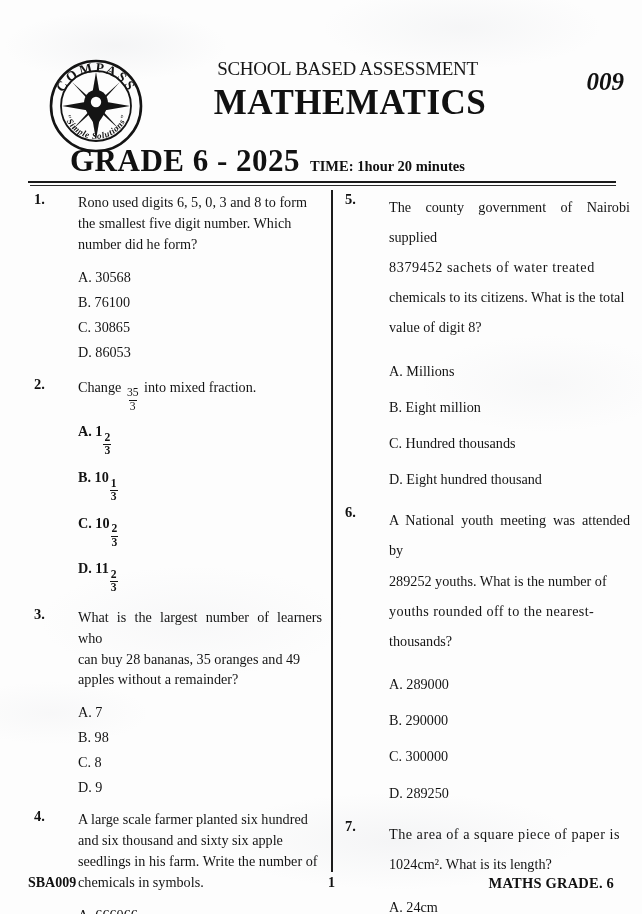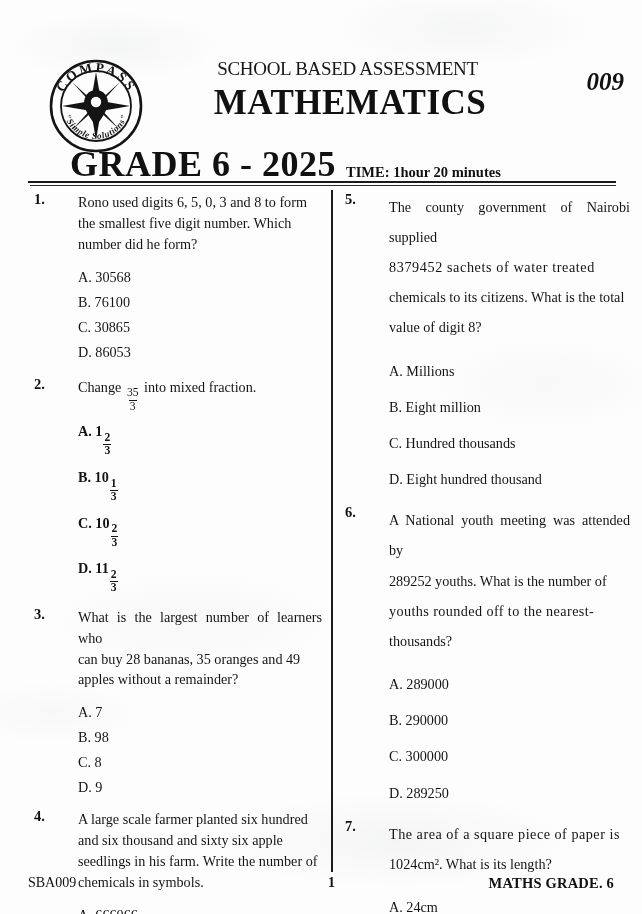--- a/index.html
+++ b/index.html
@@ -83,21 +83,21 @@
     position: absolute;
     left: 70px;
     top: 143px;
     width: 560px;
     display: flex;
     align-items: flex-end;
     gap: 10px;
   }
   .grade-text {
     font-weight: bold;
-    font-size: 36px;
+    font-size: 31px;
     letter-spacing: 0.5px;
     color: #111111;
     white-space: nowrap;
   }
   .time-text {
     font-weight: bold;
     font-size: 14.5px;
     color: #111111;
     white-space: nowrap;
     padding-bottom: 4px;
@@ -192,21 +192,21 @@
   .footer {
     position: absolute;
     left: 0;
     top: 875px;
     width: 642px;
     height: 24px;
   }
   .footer-left {
     position: absolute;
     left: 28px; top: 0;
-    font-weight: normal;
+    font-weight: bold;
     font-size: 14px;
     color: #111111;
   }
   .footer-center {
     position: absolute;
     left: 328px; top: 0;
     font-weight: bold;
     font-size: 14px;
     color: #111111;
   }

